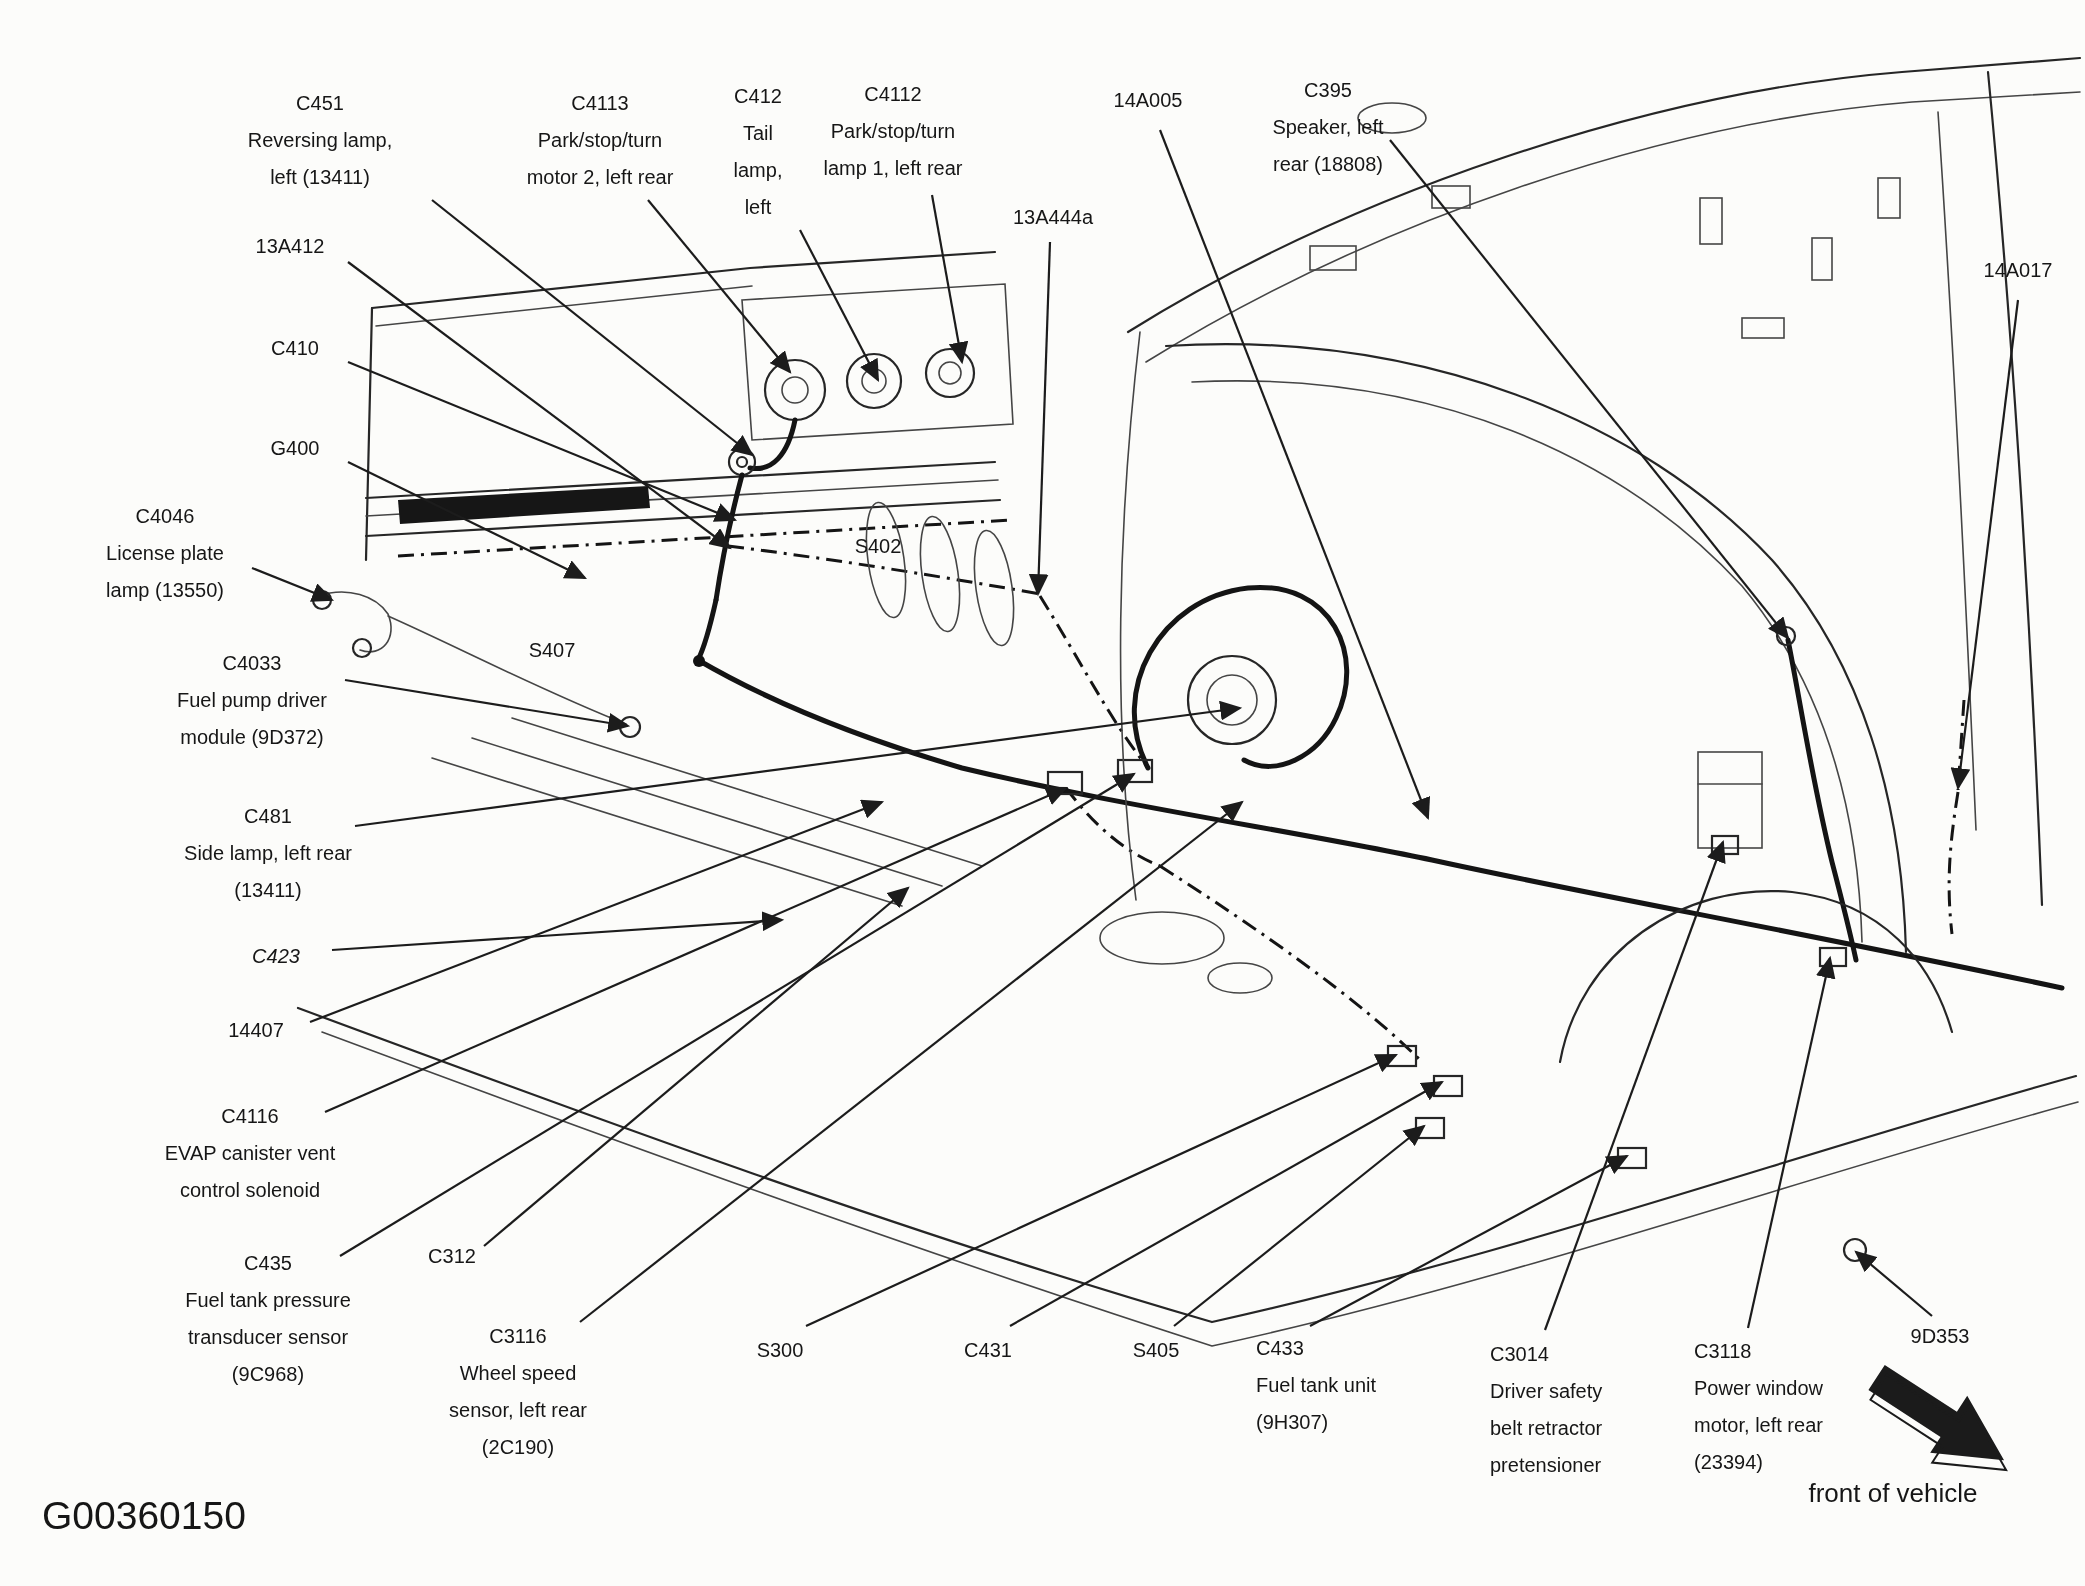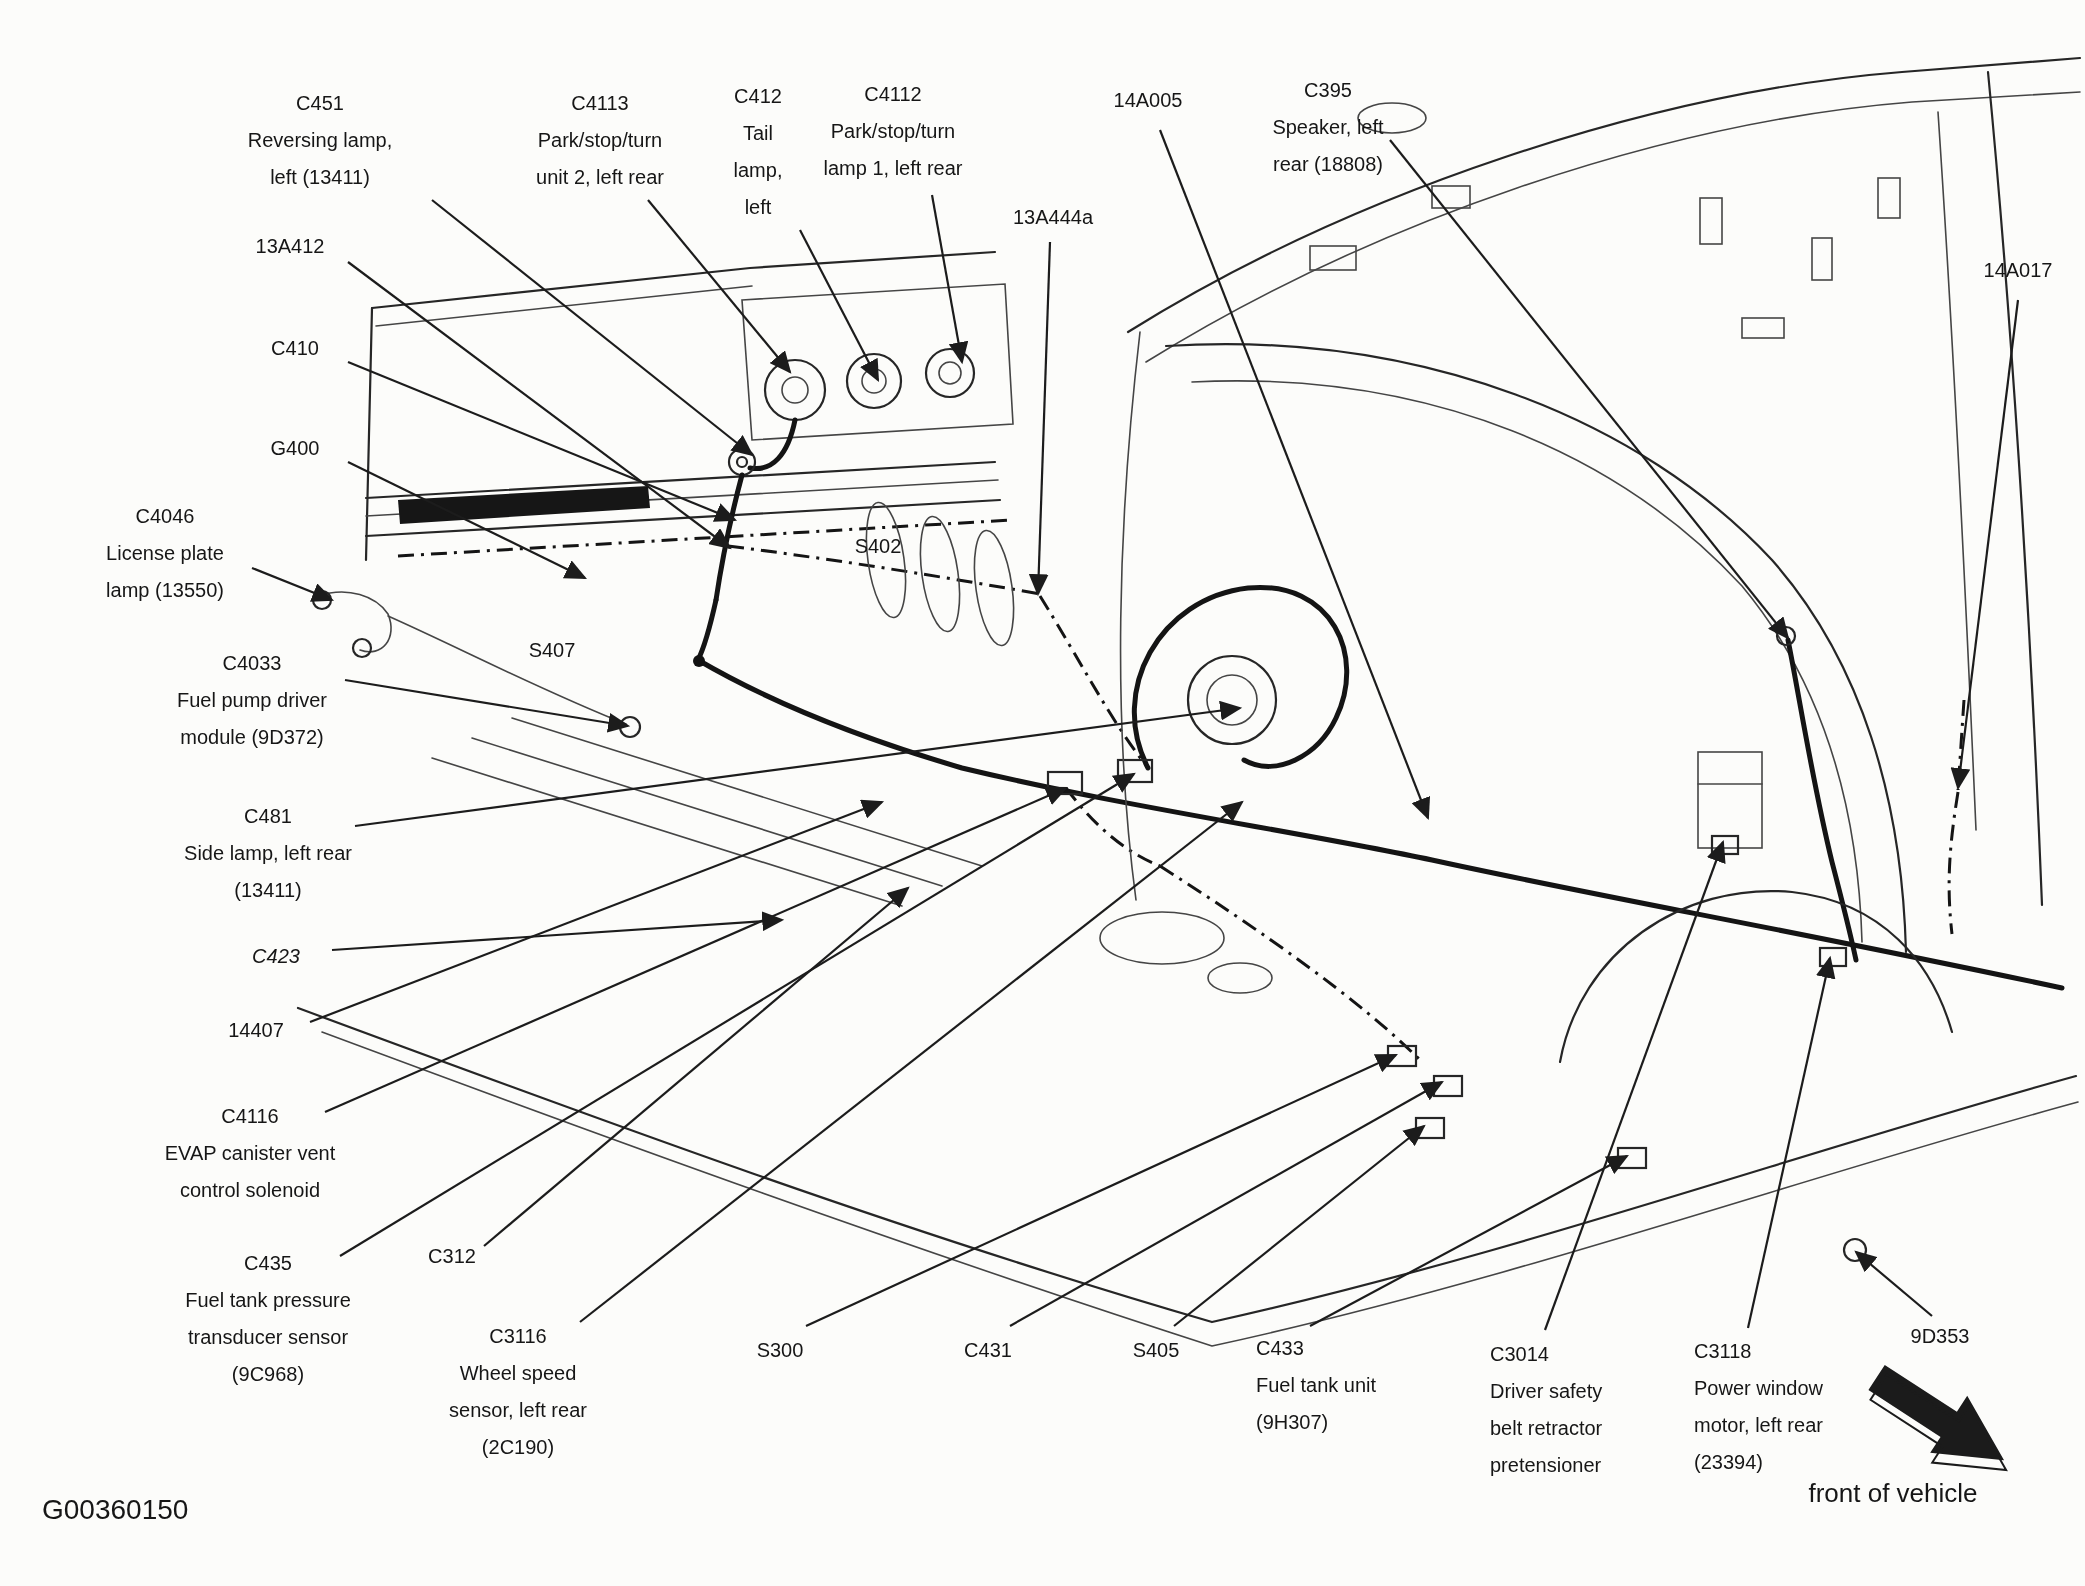--- a/index.html
+++ b/index.html
@@ -21,21 +21,21 @@
   .leader { stroke:#1c1c1c; stroke-width:2.2; fill:none; }
   .callout {
     position:absolute;
     font-size:20px; line-height:37px;
     white-space:nowrap;
   }
   .callout.center { text-align:center; }
   .callout.left   { text-align:left; }
   #figure-id {
     position:absolute; left:42px; top:1494px;
-    font-size:28px;
+    font-size:39px;
   }
   #front-label {
     position:absolute; left:1893px; top:1478px;
     transform:translateX(-50%);
     font-size:26px; white-space:nowrap;
   }
 </style>
 </head>
 <body>
 
@@ -174,21 +174,21 @@
 
   <div id="labels">
       <div class="callout center" style="top: 85px; left: 320px; transform: translateX(-50%);">
         <div>C451</div>
         <div>Reversing lamp,</div>
         <div>left (13411)</div>
       </div>
       <div class="callout center" style="top: 85px; left: 600px; transform: translateX(-50%);">
         <div>C4113</div>
         <div>Park/stop/turn</div>
-        <div>unit 2, left rear</div>
+        <div>motor 2, left rear</div>
       </div>
       <div class="callout center" style="top: 78px; left: 758px; transform: translateX(-50%);">
         <div>C412</div>
         <div>Tail</div>
         <div>lamp,</div>
         <div>left</div>
       </div>
       <div class="callout center" style="top: 76px; left: 893px; transform: translateX(-50%);">
         <div>C4112</div>
         <div>Park/stop/turn</div>

